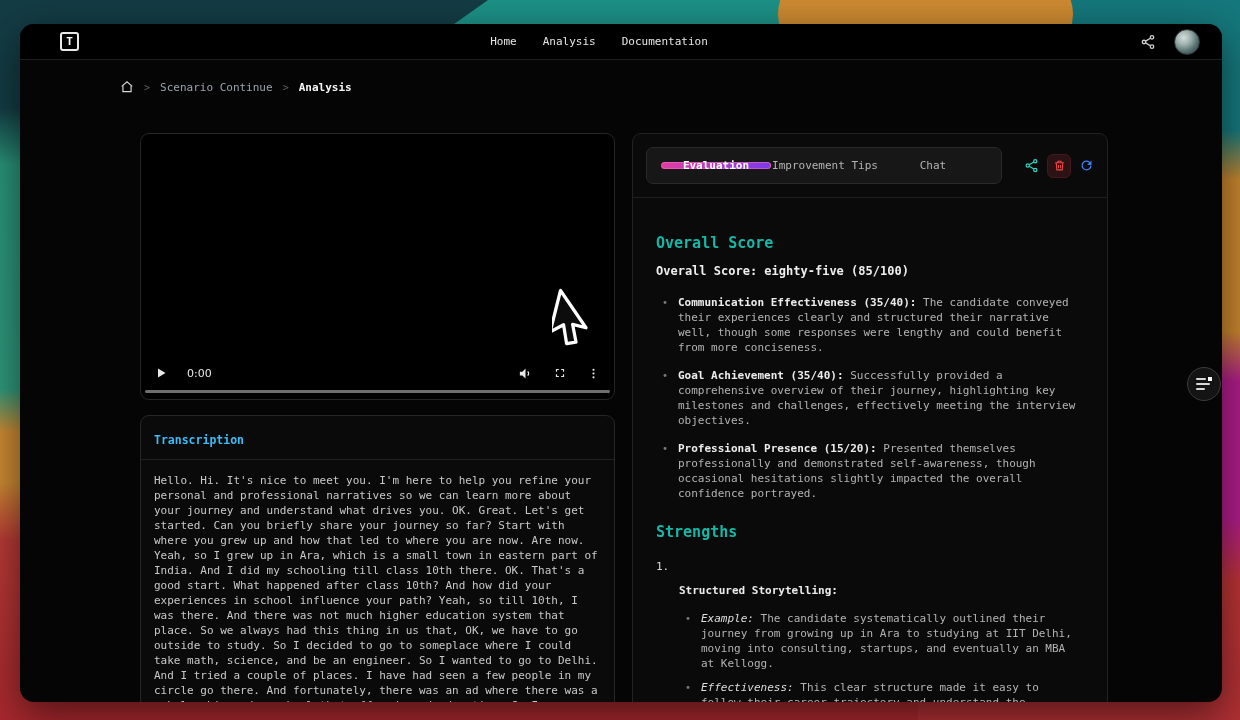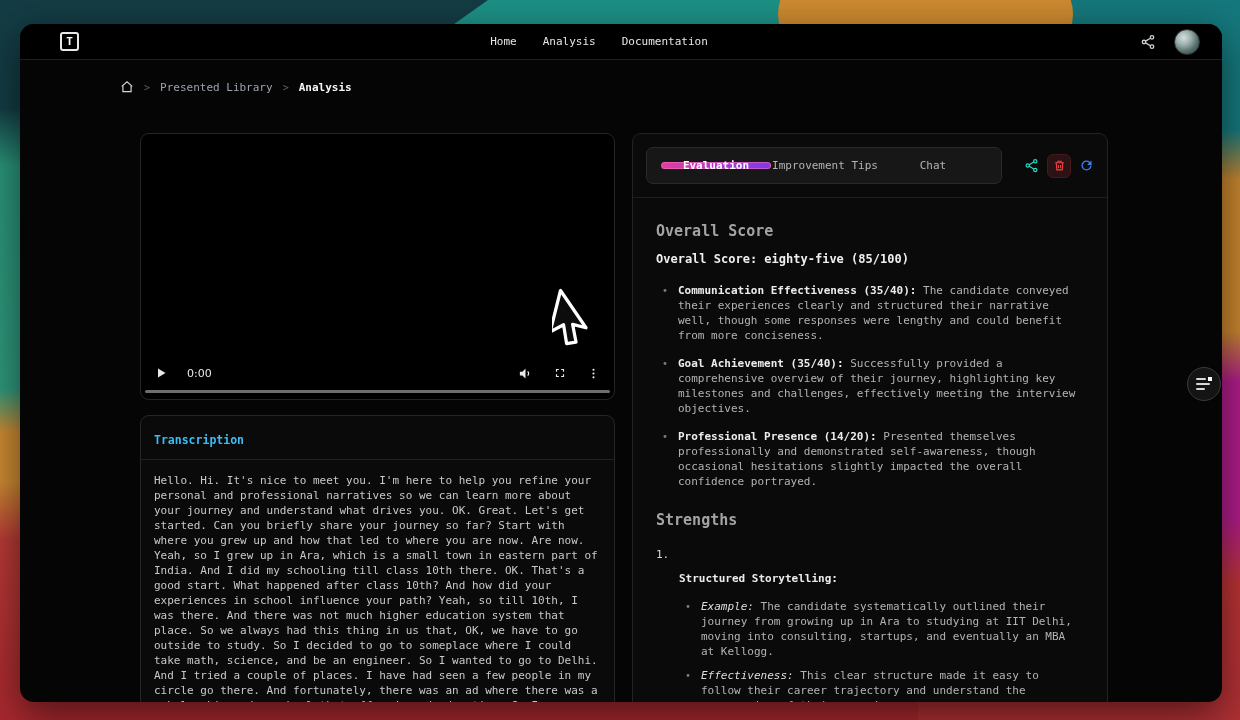--- a/index.html
+++ b/index.html
@@ -61,21 +61,21 @@
   .tabbar{display:flex;background:#171717;border:1px solid #2a2a2a;border-radius:7px;height:37px;
     width:356px;padding:14px;}
   .tab{flex:1;display:flex;align-items:center;justify-content:center;font-size:11px;color:#b3b3b3;
     border-radius:5px;cursor:pointer;}
   .tab.active{color:#fff;font-weight:bold;border:1px solid rgba(244,114,182,.55);}
   .panel-actions{margin-left:auto;display:flex;align-items:center;gap:8px;}
   .act-trash{width:24px;height:24px;background:#2b1215;border:1px solid #47191d;border-radius:6px;
     display:flex;align-items:center;justify-content:center;}
 
   .panel-content{padding:26px 28px 0 23px;font-size:11px;line-height:15px;color:#b3b3b3;}
-  .h2{font-size:15px;font-weight:bold;color:#a3a3a3;margin:0 0 13px 0;}
+  .h2{font-size:15px;font-weight:bold;color:#14b8a6;margin:12px 0 13px 0;}
   .score-line{font-size:12px;font-weight:bold;color:#efefef;margin:0 0 16px 0;}
   .blist{display:flex;flex-direction:column;gap:13px;margin:0 0 24px 0;}
   .bullet{position:relative;padding-left:22px;}
   .bullet::before{content:"•";position:absolute;left:6px;top:0;color:#7a7a7a;font-size:10px;}
   .lead{font-weight:bold;color:#ececec;}
   .strength-item{display:flex;margin:19px 0 13px 0;}
   .s-num{width:23px;flex:none;color:#d8d8d8;}
   .s-title{font-weight:bold;color:#ececec;margin-top:24px;}
   .sublist{display:flex;flex-direction:column;gap:9px;margin-left:23px;}
   .sublist .lead{font-style:italic;font-weight:normal;color:#dedede;}
@@ -127,21 +127,21 @@
   </div>
 
   <div class="breadcrumb">
     <span class="icon-btn">
       <svg width="14" height="14" viewBox="0 0 24 24" fill="none" stroke="#d8d8d8" stroke-width="2">
         <path d="M3 11 L12 3 L21 11"></path>
           <path d="M5 10 V20 H19 V10"></path>
       </svg>
     </span>
     <span class="crumb-sep">&gt;</span>
-    <span class="crumb">Presented Library</span>
+    <span class="crumb">Scenario Continue</span>
     <span class="crumb-sep">&gt;</span>
     <span class="crumb current">Analysis</span>
   </div>
 
   <div class="video-card">
     <div class="video-controls">
       <span class="icon-btn">
         <svg width="12" height="12" viewBox="0 0 24 24" fill="#e8e8e8">
             <path d="M6 3 L21 12 L6 21 Z"></path>
           </svg>
@@ -216,21 +216,21 @@
       <div class="score-line">Overall Score: eighty-five (85/100)</div>
 
       <div class="blist">
         <div class="bullet">
           <span class="lead">Communication Effectiveness (35/40):</span><span> The candidate conveyed their experiences clearly and structured their narrative well, though some responses were lengthy and could benefit from more conciseness.</span>
         </div>
         <div class="bullet">
           <span class="lead">Goal Achievement (35/40):</span><span> Successfully provided a comprehensive overview of their journey, highlighting key milestones and challenges, effectively meeting the interview objectives.</span>
         </div>
         <div class="bullet">
-          <span class="lead">Professional Presence (14/20):</span><span> Presented themselves professionally and demonstrated self-awareness, though occasional hesitations slightly impacted the overall confidence portrayed.</span>
+          <span class="lead">Professional Presence (15/20):</span><span> Presented themselves professionally and demonstrated self-awareness, though occasional hesitations slightly impacted the overall confidence portrayed.</span>
         </div>
       </div>
 
       <div class="h2">Strengths</div>
 
       <div class="strength-item">
         <span class="s-num">1.</span>
         <span class="s-title">Structured Storytelling:</span>
       </div>
 

